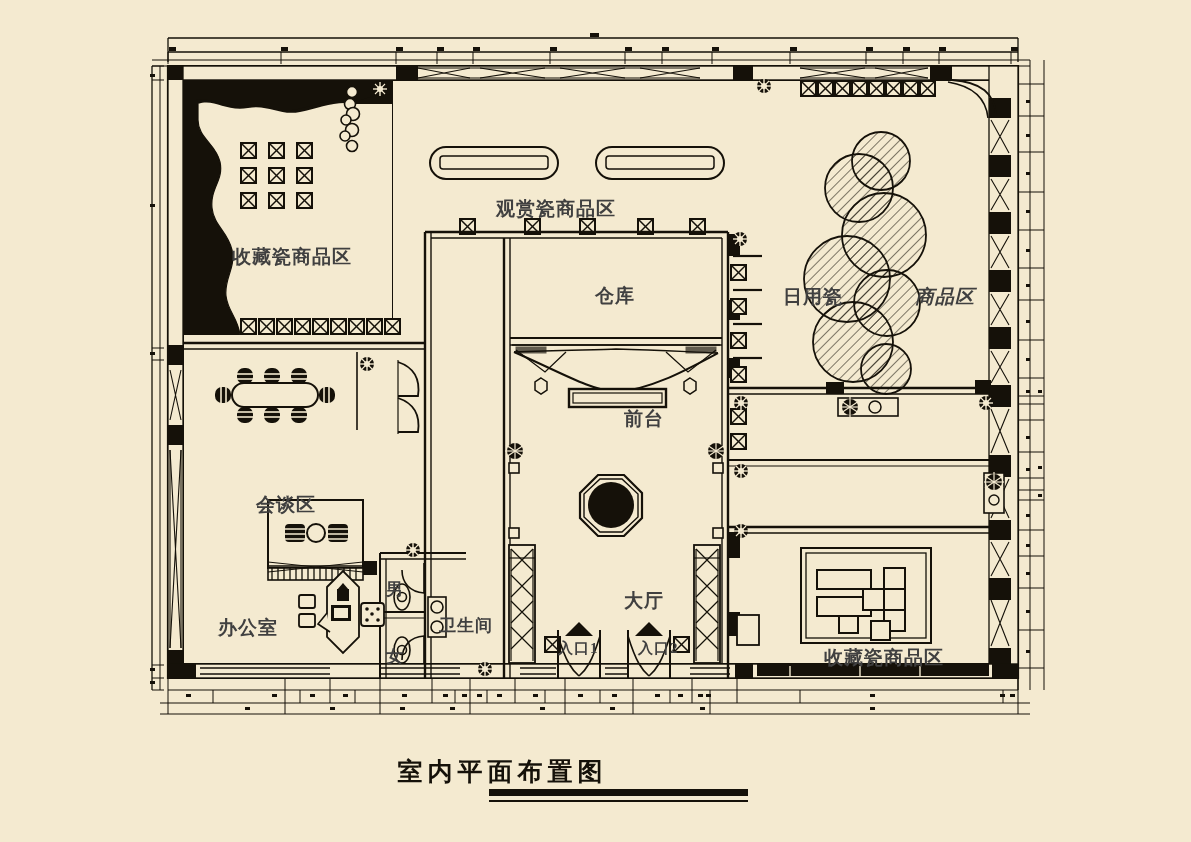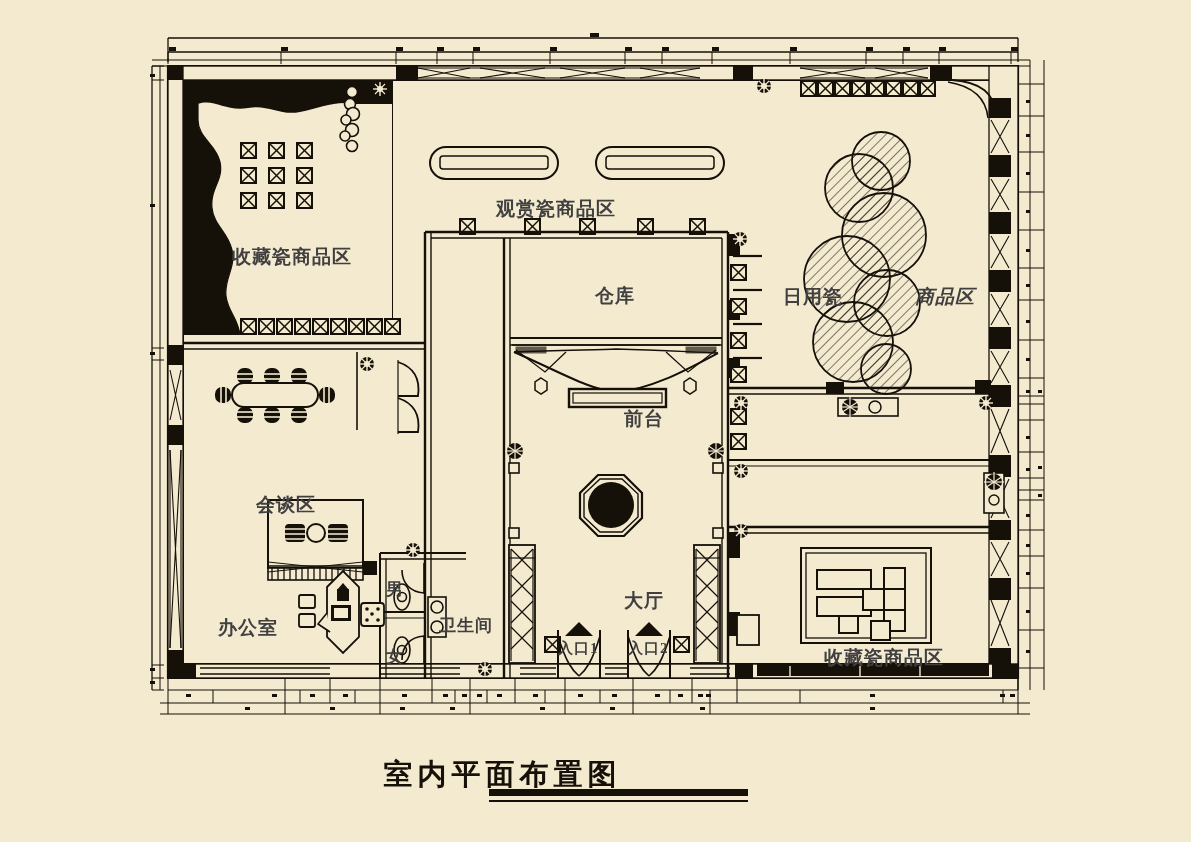--- a/index.html
+++ b/index.html
@@ -19,21 +19,21 @@
     font-weight:700;
     letter-spacing:1px;
   }
   .lbl-lg{font-size:19px;}
   .lbl-md{font-size:17px;}
   .lbl-sm{font-size:15px;}
   .title{
     position:absolute;
     left:0;top:755px;width:1005px;
     text-align:center;
-    font-size:29px;font-weight:700;
+    font-size:25px;font-weight:700;
     letter-spacing:5px;
     color:#151109;
   }
   .title-rule1{position:absolute;left:489px;top:789px;width:259px;height:7px;background:#151109;}
   .title-rule2{position:absolute;left:489px;top:800px;width:259px;height:1.5px;background:#151109;}
 </style>
 </head>
 <body>
 
 <svg id="plan" viewBox="0 0 1191 842" xmlns="http://www.w3.org/2000/svg">
@@ -690,17 +690,17 @@
 <div class="lbl lbl-lg" style="left:915px;top:284px;font-style:italic;">商品区</div>
 <div class="lbl lbl-lg" style="left:256px;top:464px;margin-top:28px;">会谈区</div>
 <div class="lbl lbl-lg" style="left:218px;top:615px;">办公室</div>
 <div class="lbl lbl-lg" style="left:624px;top:406px;">前台</div>
 <div class="lbl lbl-lg" style="left:624px;top:588px;font-family:Liberation Mono, monospace;">大厅</div>
 <div class="lbl lbl-md" style="left:439px;top:614px;">卫生间</div>
 <div class="lbl lbl-md" style="left:386px;top:578px;">男</div>
 <div class="lbl lbl-md" style="left:386px;top:645px;">女</div>
 <div class="lbl lbl-lg" style="left:824px;top:645px;">收藏瓷商品区</div>
 <div class="lbl lbl-sm" style="left:558px;top:639px;">入口1</div>
-<div class="lbl lbl-sm" style="left:628px;top:639px;">入口2</div>
+<div class="lbl lbl-sm" style="left:628px;top:639px;padding-left:10px;">入口2</div>
 
 <div class="title">室内平面布置图</div>
 <div class="title-rule1"></div>
 <div class="title-rule2"></div>
 
 </body></html>

